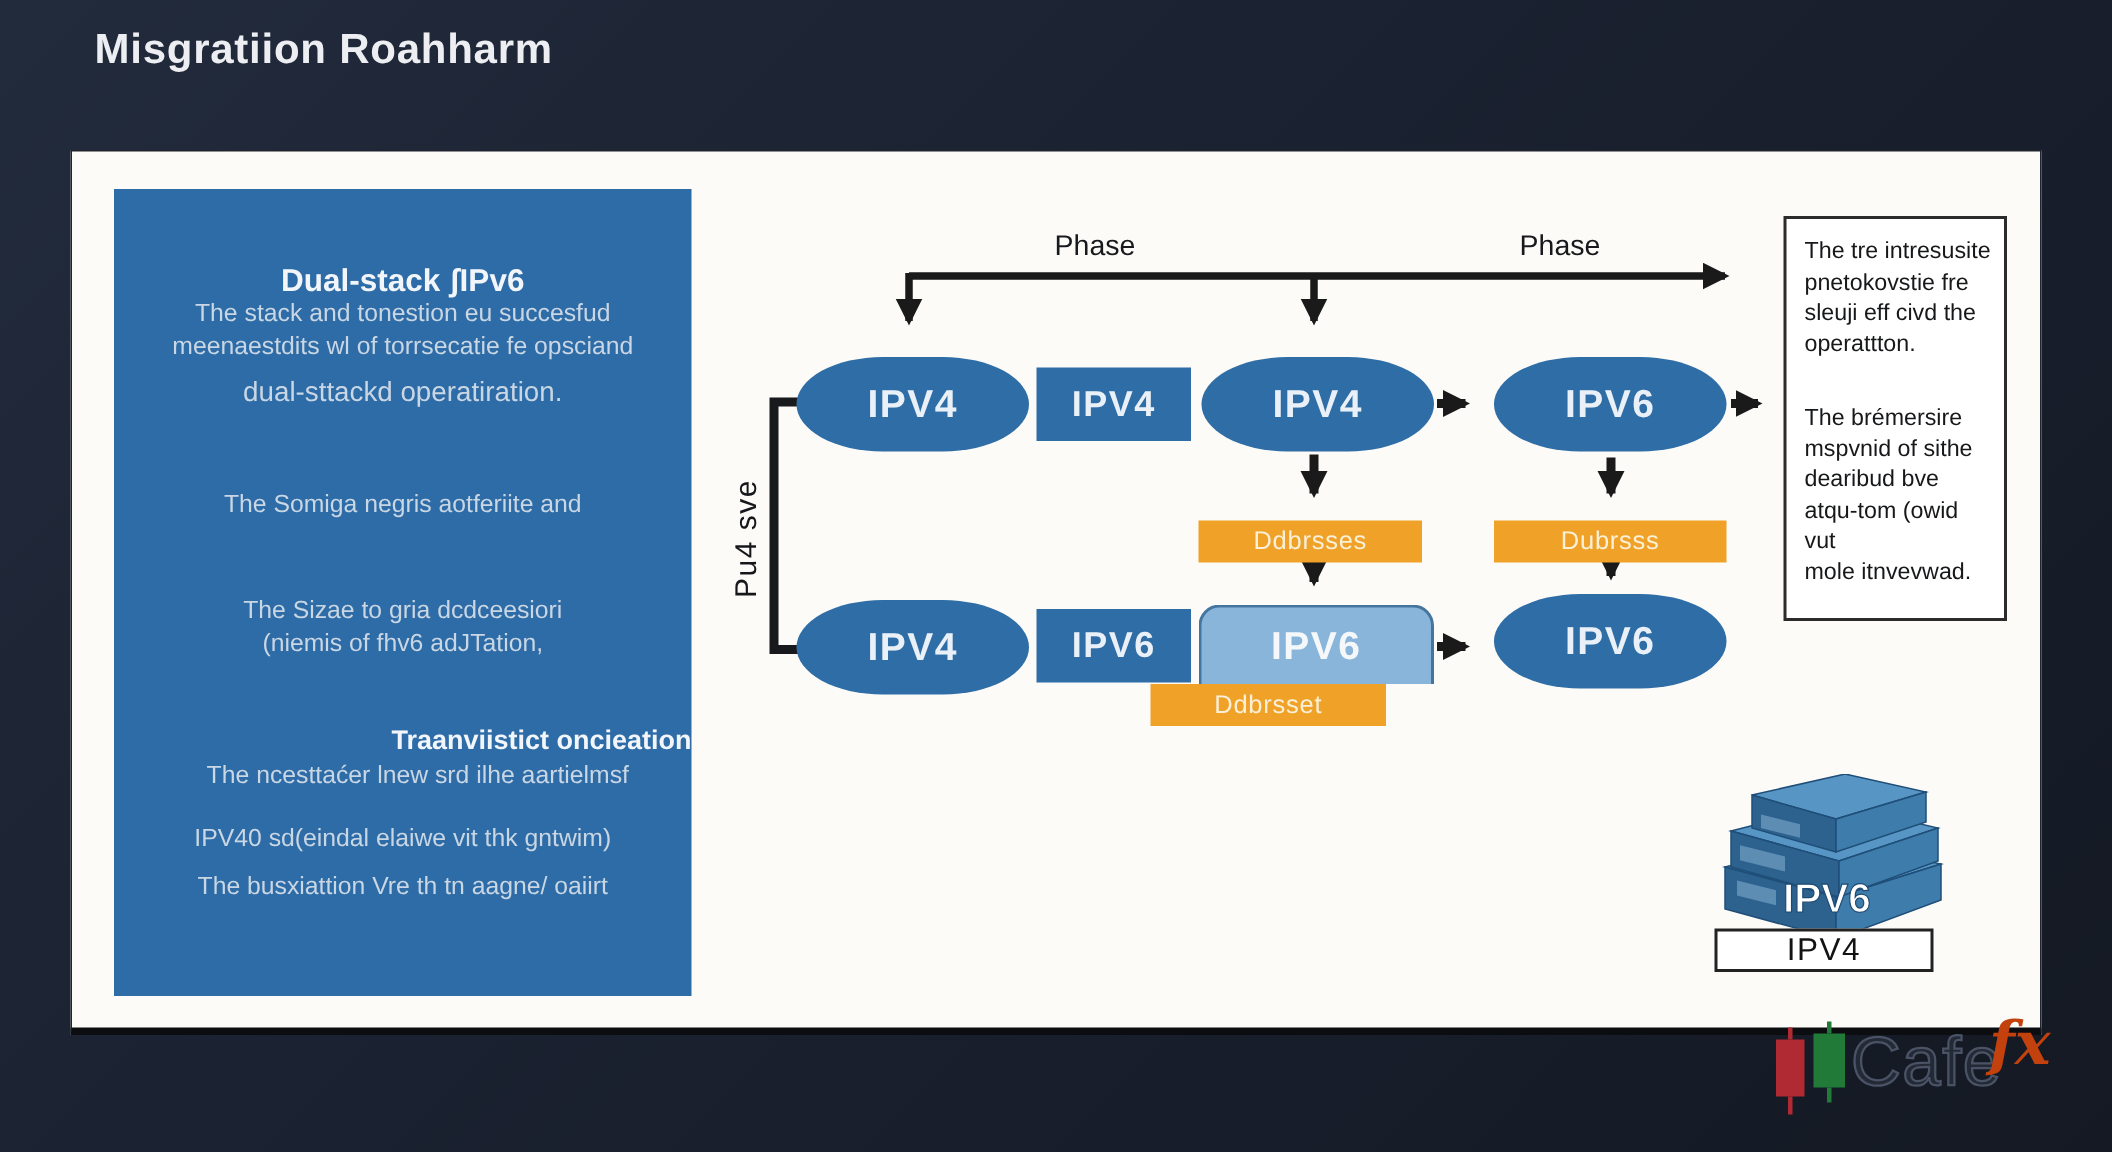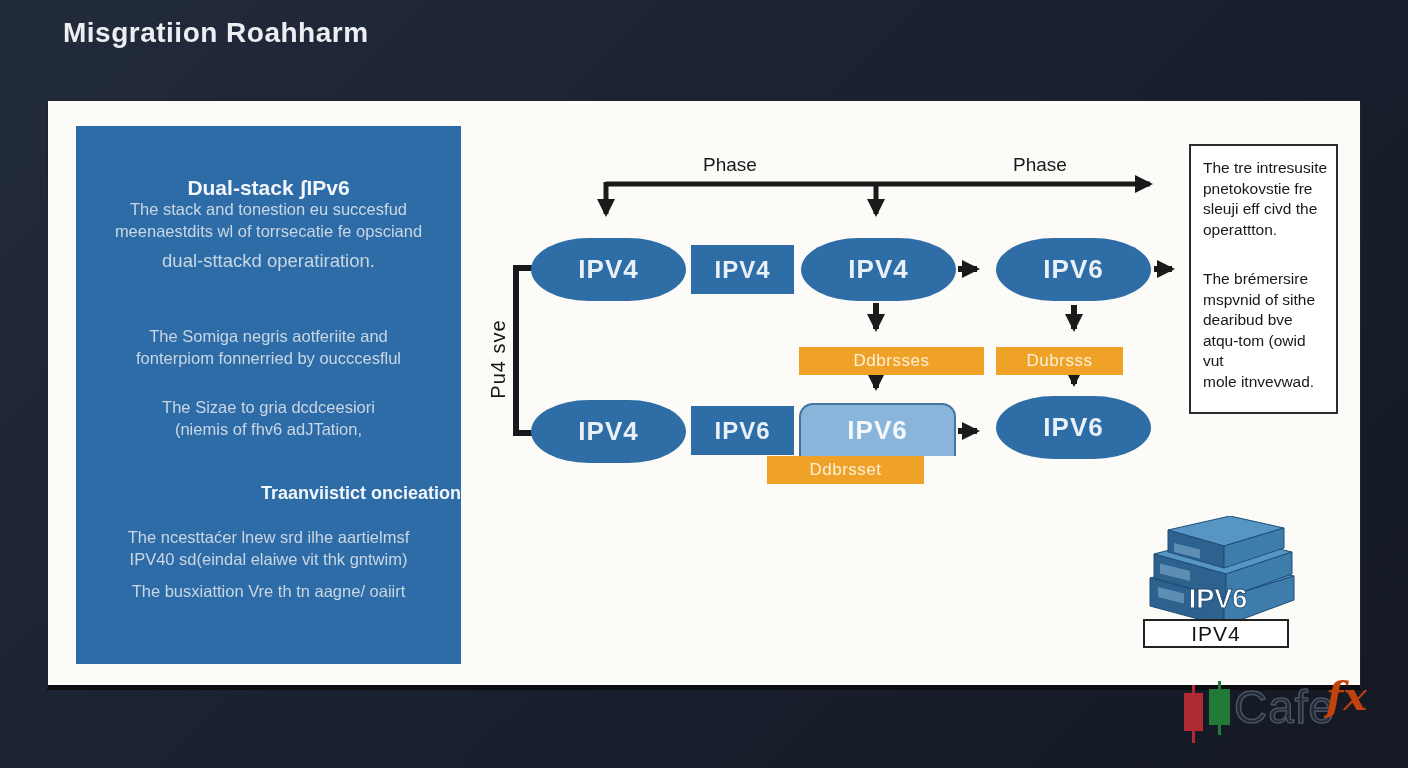--- a/index.html
+++ b/index.html
@@ -68,25 +68,24 @@
 </div>
 
 <div class="canvas">
 
   <div class="left-panel">
     <div class="lp-h" style="top:22px;margin-top:28px;">Dual-stack ʃIPv6</div>
     <div class="lp-p" style="top:72px;">The stack and tonestion eu succesfud</div>
     <div class="lp-p" style="top:94px;">meenaestdits wl of torrsecatie fe opsciand</div>
     <div class="lp-p big" style="top:124px;">dual-sttackd operatiration.</div>
     <div class="lp-p" style="top:199px;">The Somiga negris aotferiite and</div>
-    <div class="lp-p" style="top:221px;">fonterpiom fonnerried by oucccesflul</div>
     <div class="lp-p" style="top:270px;">The Sizae to gria dcdceesiori</div>
     <div class="lp-p" style="top:292px;">(niemis of fhv6 adJTation,</div>
     <div class="lp-h" style="top:357px;font-size:18px;text-align:right;">Traanviistict oncieation</div>
-    <div class="lp-p" style="top:400px;">The ncesttaćer lnew srd ilhe aartielmsf</div>
+    <div class="lp-p" style="top:380px;padding-left:10px;">The ncesttaćer lnew srd ilhe aartielmsf</div>
     <div class="lp-p" style="top:422px;">IPV40 sd(eindal elaiwe vit thk gntwim)</div>
     <div class="lp-p" style="top:454px;">The busxiattion Vre th tn aagne/ oaiirt</div>
   </div>
 
   <svg class="overlay" width="1312" height="584" viewBox="0 0 1312 584">
     <defs>
       <marker id="ah" markerUnits="userSpaceOnUse" markerWidth="22" markerHeight="20" refX="15" refY="9" orient="auto">
         <path d="M0,0 L18,9 L0,18 Z" fill="#1a1a1a"></path>
       </marker>
     </defs>
@@ -112,22 +111,22 @@
   <div class="dlabel" style="left:622px;top:53px;width:120px;">Phase</div>
   <div class="dlabel" style="left:932px;top:53px;width:120px;">Phase</div>
 
   <div class="side-label">Pu4 sve</div>
 
   <div class="barrel" style="left:483px;top:137px;">IPV4</div>
   <div class="sqnode" style="left:643px;top:144px;">IPV4</div>
   <div class="barrel" style="left:753px;top:137px;">IPV4</div>
   <div class="barrel" style="left:948px;top:137px;">IPV6</div>
 
-  <div class="banner" style="left:751px;top:246px;width:185px;">Ddbrsses</div>
-  <div class="banner" style="left:948px;top:246px;width:127px;">Dubrsss</div>
+  <div class="banner" style="left:751px;top:246px;width:149px;">Ddbrsses</div>
+  <div class="banner" style="left:948px;top:246px;width:155px;">Dubrsss</div>
 
   <div class="barrel" style="left:483px;top:299px;">IPV4</div>
   <div class="sqnode" style="left:643px;top:305px;">IPV6</div>
   <div class="lightnode" style="left:751px;top:302px;">IPV6</div>
   <div class="banner" style="left:719px;top:355px;width:157px;">Ddbrsset</div>
   <div class="barrel" style="left:948px;top:295px;">IPV6</div>
 
   <div class="notebox">
     <div class="para1">
       <div>The tre intresusite</div>

